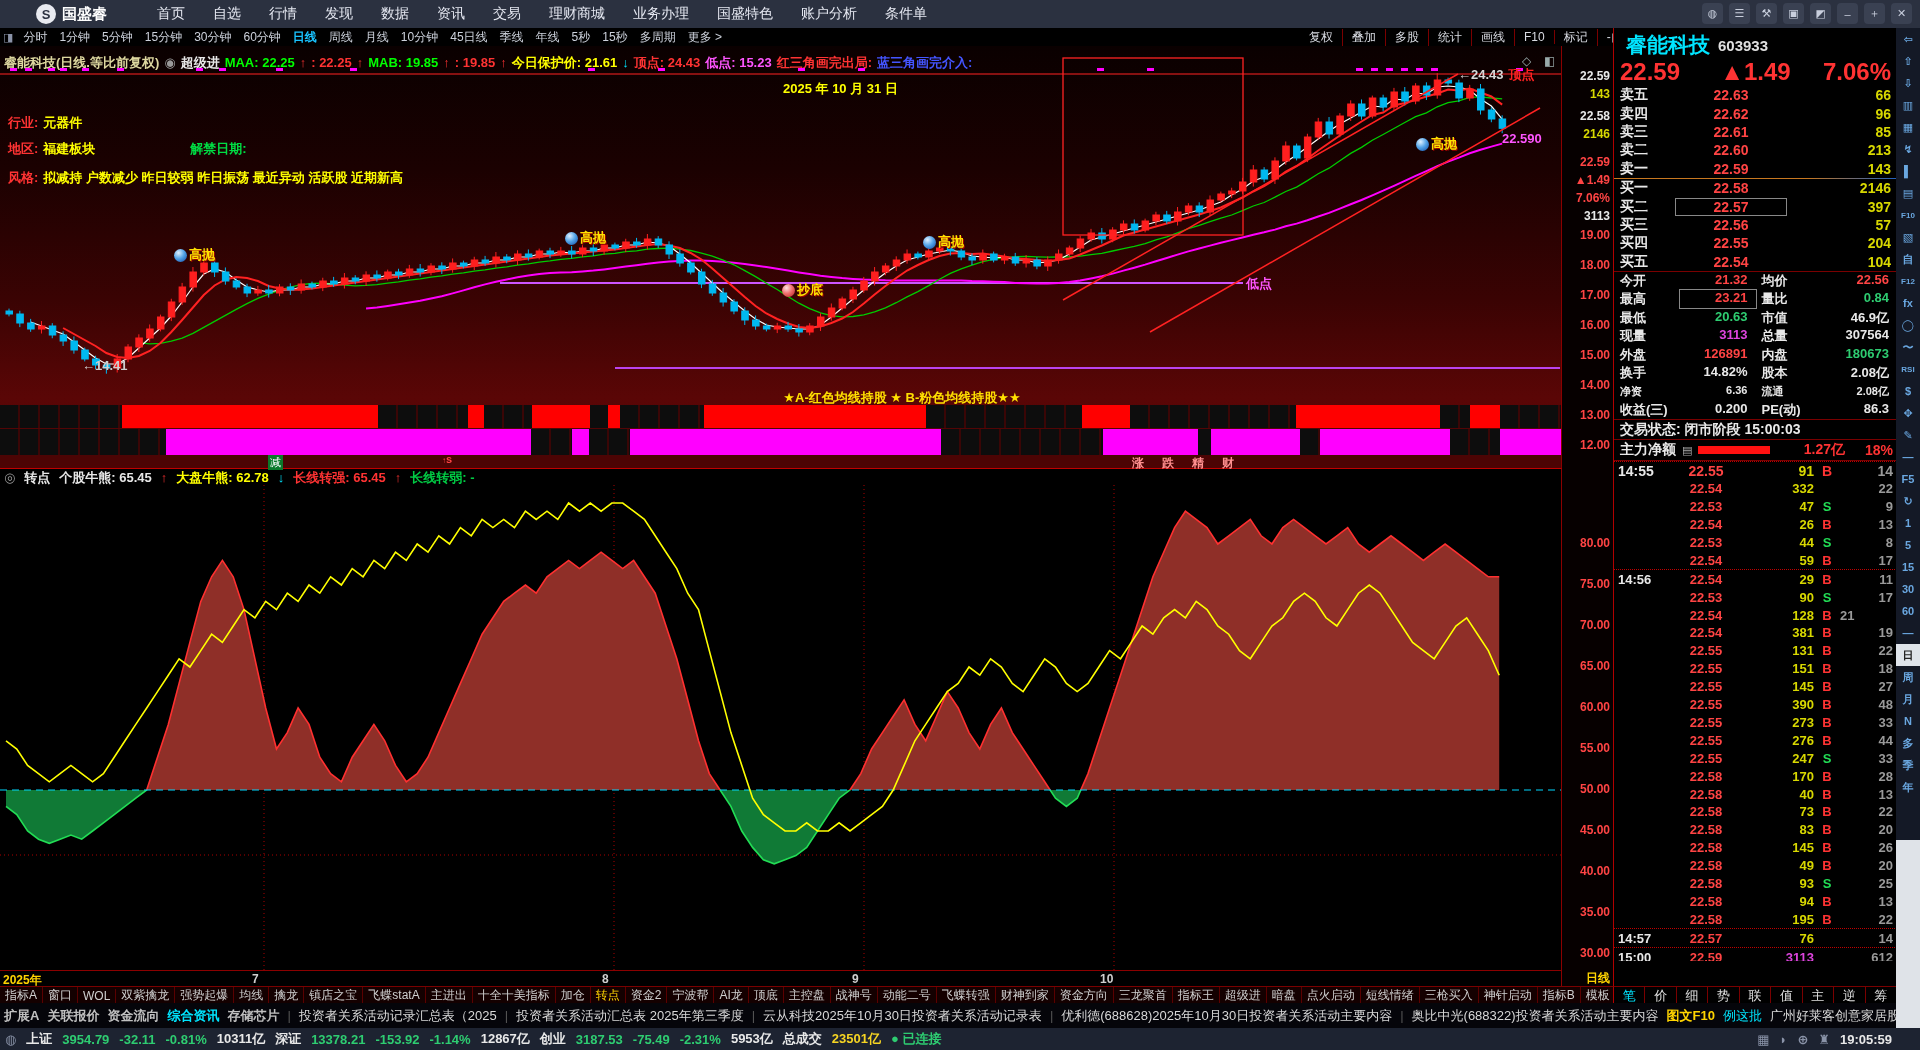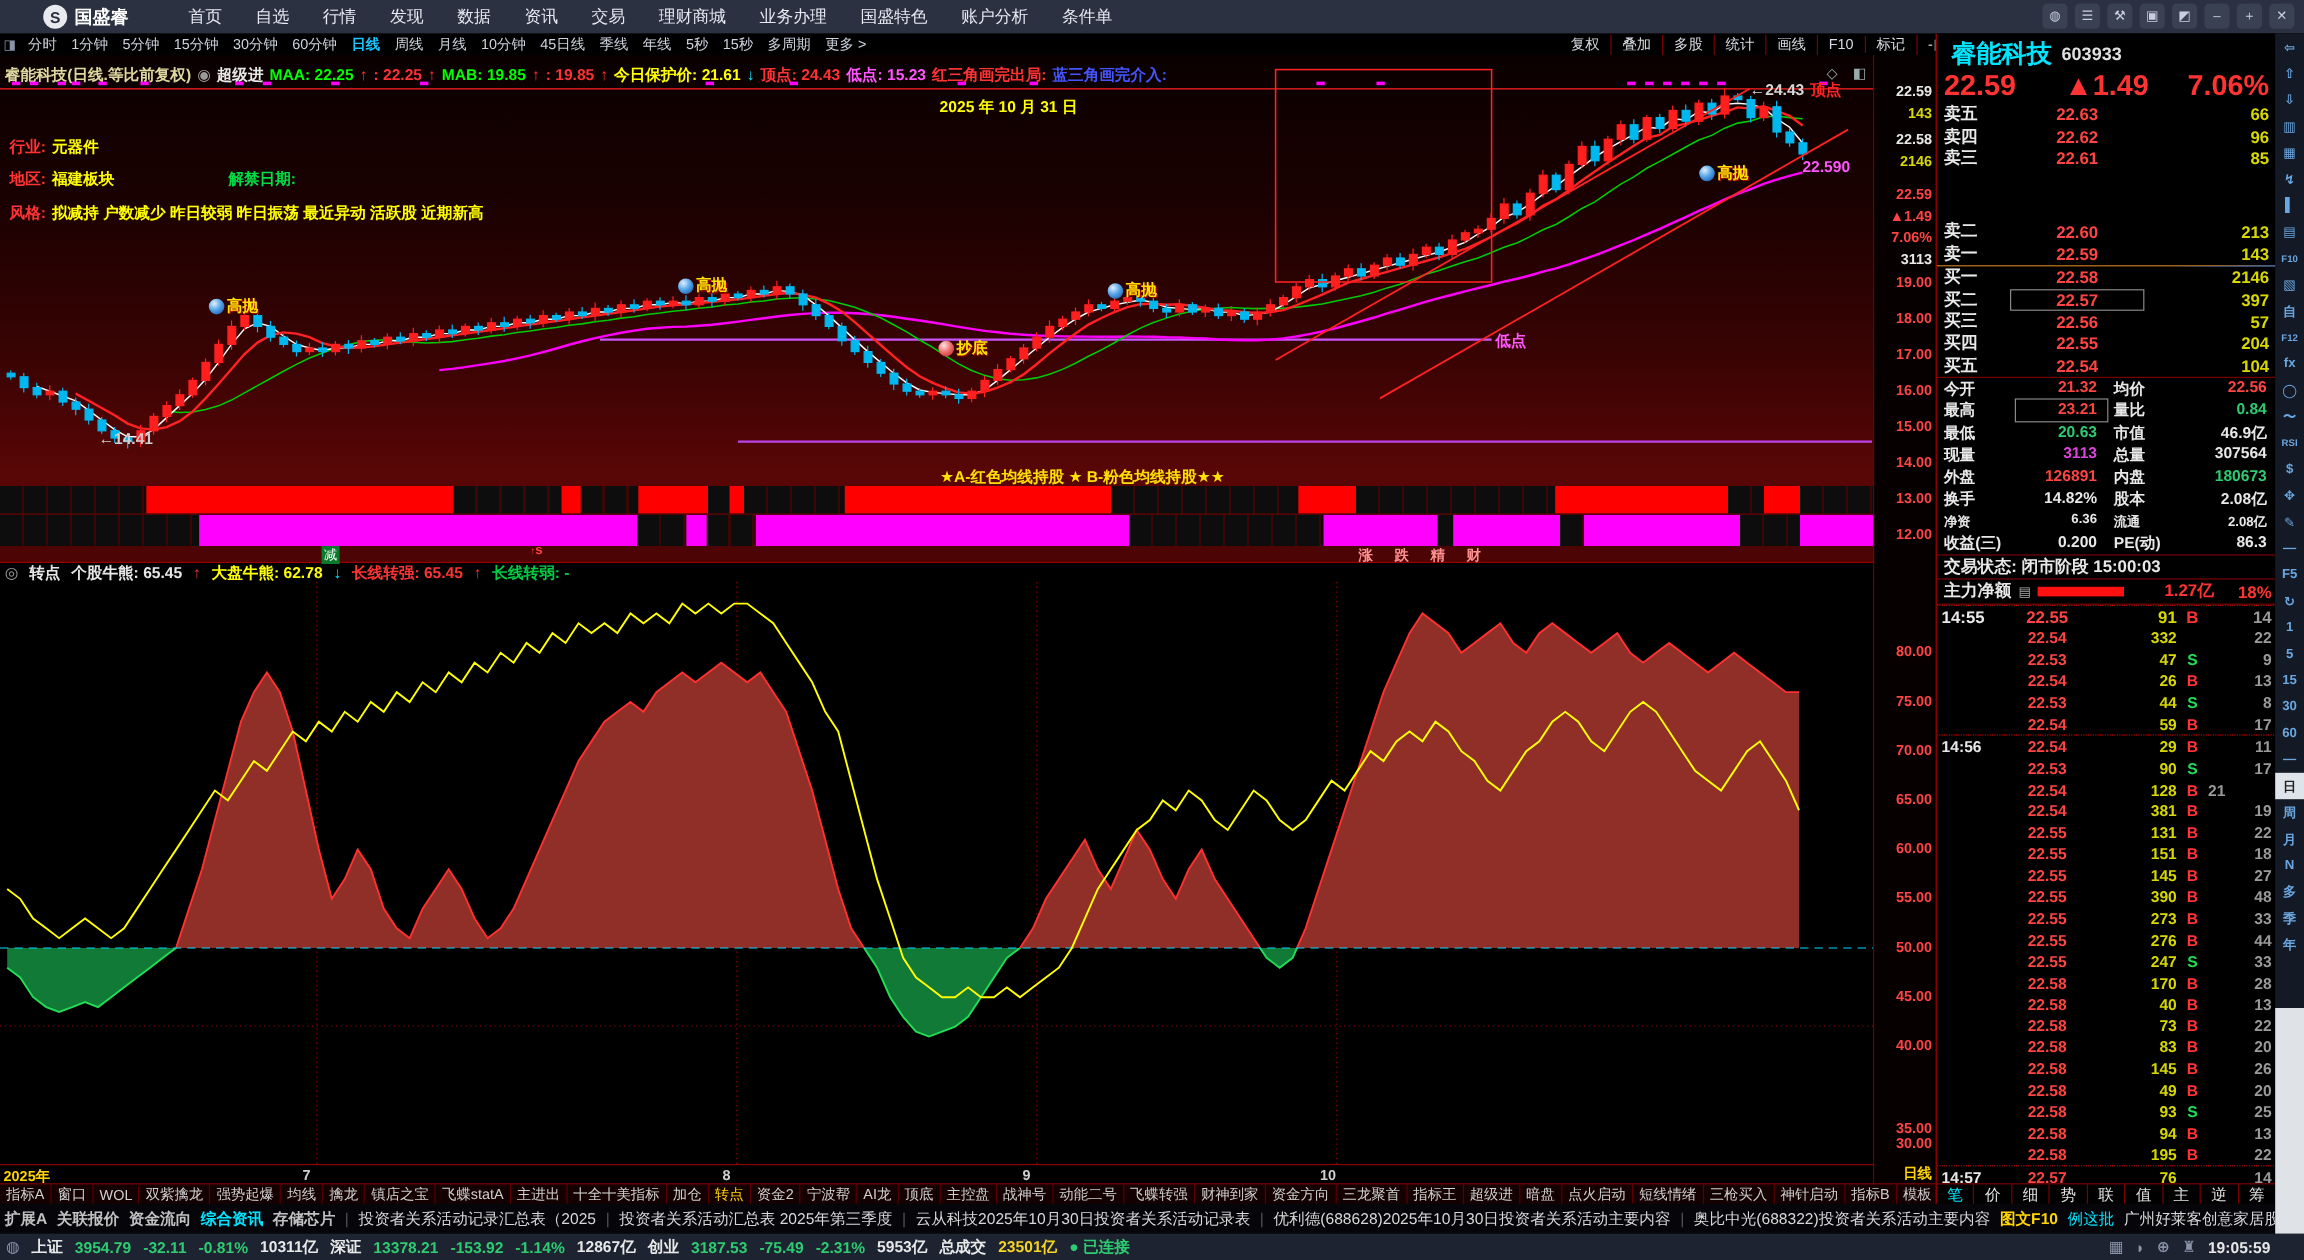--- a/index.html
+++ b/index.html
@@ -177,21 +177,21 @@
       <span class="tick" style="top: 392px; color: rgb(255, 68, 68);">12.00</span>
       <span class="tick" style="top: 490px; color: rgb(255, 68, 68);">80.00</span>
       <span class="tick" style="top: 531px; color: rgb(255, 68, 68);">75.00</span>
       <span class="tick" style="top: 572px; color: rgb(255, 68, 68);">70.00</span>
       <span class="tick" style="top: 613px; color: rgb(255, 68, 68);">65.00</span>
       <span class="tick" style="top: 654px; color: rgb(255, 68, 68);">60.00</span>
       <span class="tick" style="top: 695px; color: rgb(255, 68, 68);">55.00</span>
       <span class="tick" style="top: 736px; color: rgb(255, 68, 68);">50.00</span>
       <span class="tick" style="top: 777px; color: rgb(255, 68, 68);">45.00</span>
       <span class="tick" style="top: 818px; color: rgb(255, 68, 68);">40.00</span>
-      <span class="tick" style="top: 859px; color: rgb(255, 68, 68); margin-top: 28px;">35.00</span>
+      <span class="tick" style="top: 859px; color: rgb(255, 68, 68);">35.00</span>
       <span class="tick" style="top: 900px; color: rgb(255, 68, 68);">30.00</span>
       <span class="tick" style="top: 924px; color: rgb(255, 212, 0);">日线</span>
     </div>
 
   <div id="quote" class="abs">
       <div class="qrow" style="height: 26px; margin-top: 4px; padding-left: 12px;">
         <span style="color: rgb(0, 229, 255); font-size: 21px; font-weight: bold;">睿能科技</span>
         <span style="color: rgb(224, 224, 224); font-size: 15px; margin-left: 8px;">603933</span>
       </div>
       <div class="qrow" style="height: 28px; color: rgb(255, 51, 51); font-size: 24px;">
@@ -207,21 +207,21 @@
       <div class="qrow" style="height: 18.4px; font-size: 14px;">
         <span style="width: 56px; color: rgb(232, 232, 232); padding-left: 6px;">卖四</span>
         <span style="width: 110px; text-align: center; color: rgb(255, 68, 68);">22.62</span>
         <span style="flex: 1 1 0%; text-align: right; color: rgb(216, 216, 0); padding-right: 6px;">96</span>
       </div>
       <div class="qrow" style="height: 18.4px; font-size: 14px;">
         <span style="width: 56px; color: rgb(232, 232, 232); padding-left: 6px;">卖三</span>
         <span style="width: 110px; text-align: center; color: rgb(255, 68, 68);">22.61</span>
         <span style="flex: 1 1 0%; text-align: right; color: rgb(216, 216, 0); padding-right: 6px;">85</span>
       </div>
-      <div class="qrow" style="height: 18.4px; font-size: 14px; margin-top: 43px;">
+      <div class="qrow" style="height: 18.4px; font-size: 14px;">
         <span style="width: 56px; color: rgb(232, 232, 232); padding-left: 6px;">卖二</span>
         <span style="width: 110px; text-align: center; color: rgb(255, 68, 68);">22.60</span>
         <span style="flex: 1 1 0%; text-align: right; color: rgb(216, 216, 0); padding-right: 6px;">213</span>
       </div>
       <div class="qrow" style="height: 18.4px; font-size: 14px;">
         <span style="width: 56px; color: rgb(232, 232, 232); padding-left: 6px;">卖一</span>
         <span style="width: 110px; text-align: center; color: rgb(255, 68, 68);">22.59</span>
         <span style="flex: 1 1 0%; text-align: right; color: rgb(216, 216, 0); padding-right: 6px;">143</span>
       </div>
       <div style="height: 0px; border-top: 1px solid rgb(200, 120, 32); border-right: 90px solid rgb(32, 96, 192);"></div>

